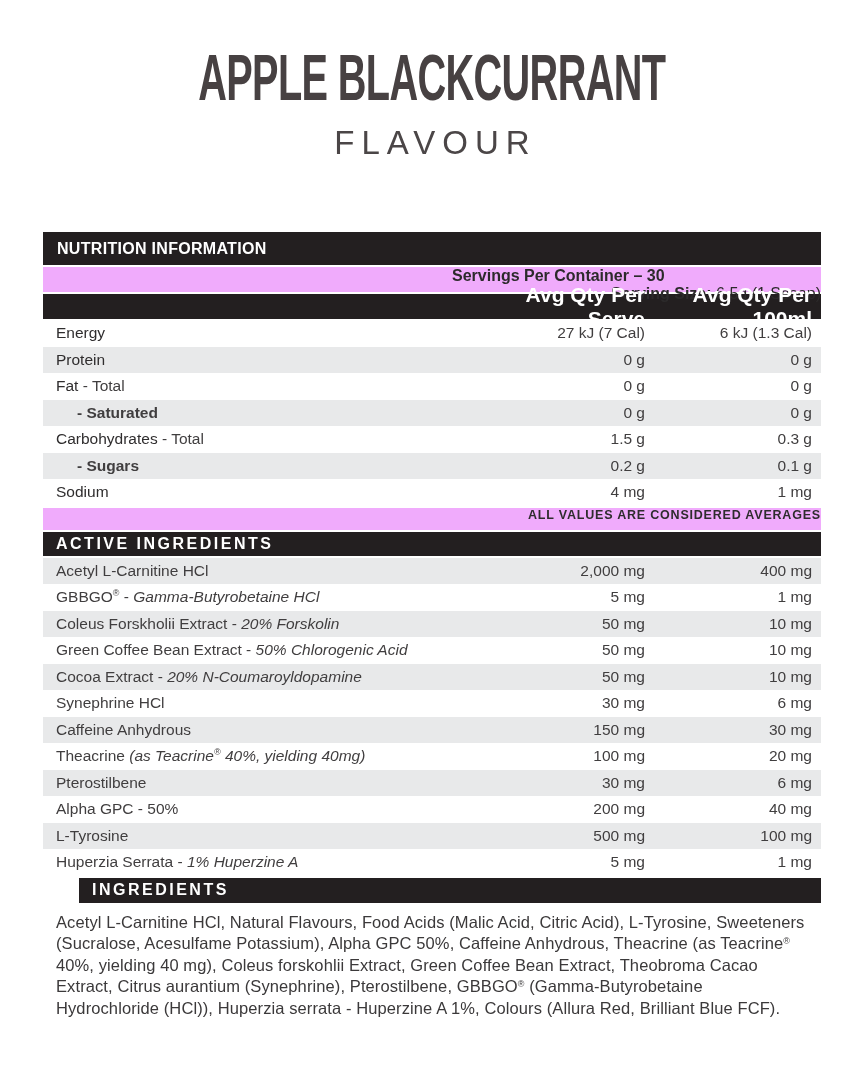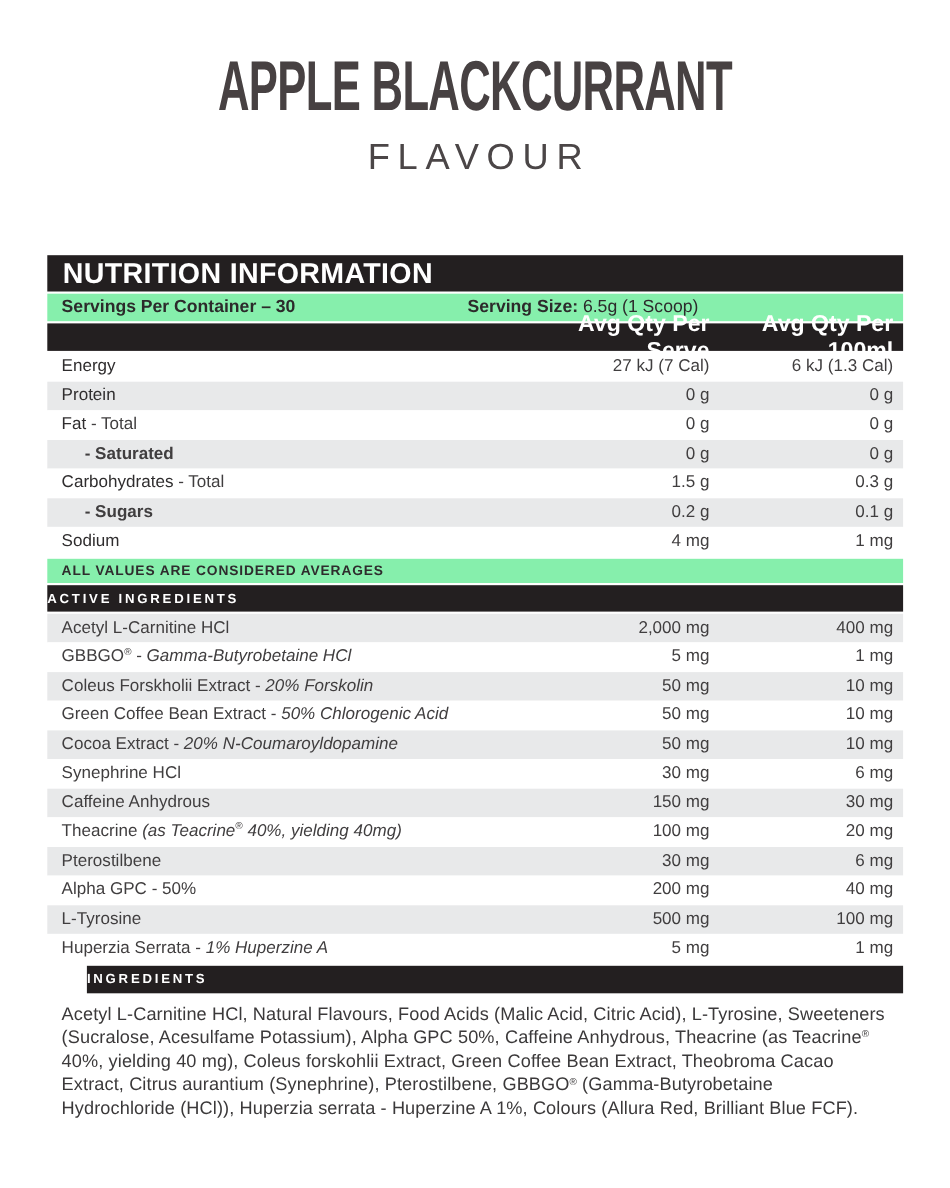--- a/index.html
+++ b/index.html
@@ -48,31 +48,32 @@
     margin: 70px auto 0 auto;
   }
   .bar-black {
     background: #231f20;
     color: #ffffff;
     display: flex;
     align-items: center;
   }
   .hdr-main {
     height: 33px;
-    font-size: 26px;
+    font-size: 16px;
     font-weight: bold;
     letter-spacing: 0.3px;
     padding-left: 14px;
     margin-bottom: 2px;
   }
   .bar-gray {
-    background: #86efac;
+    background: #f0abfc;
     color: #2c2a2b;
     display: flex;
-    align-items: center;
+    align-items: flex-end;
+    flex-direction: column;
   }
   .serving-bar {
     height: 25px;
     font-size: 16px;
     margin-bottom: 2px;
   }
   .serving-left {
     font-weight: bold;
     padding-left: 13px;
     width: 369px;
@@ -124,23 +125,24 @@
     height: 22px;
     font-size: 12.5px;
     font-weight: bold;
     letter-spacing: 0.8px;
     color: #2e2c2d;
     padding-left: 13px;
     margin: 2px 0;
   }
   .section-bar {
     height: 24px;
-    font-size: 12px;
+    font-size: 16px;
     font-weight: bold;
     letter-spacing: 2.5px;
+    padding-left: 13px;
     margin-bottom: 2px;
   }
   .ing-bar { margin-top: 2px; height: 25px; margin-left: 36px; }
   .ingredients-text {
     margin: 9px 13px 0 13px;
     font-size: 16.5px;
     line-height: 21.5px;
     color: #3b393a;
     letter-spacing: 0.1px;
   }

